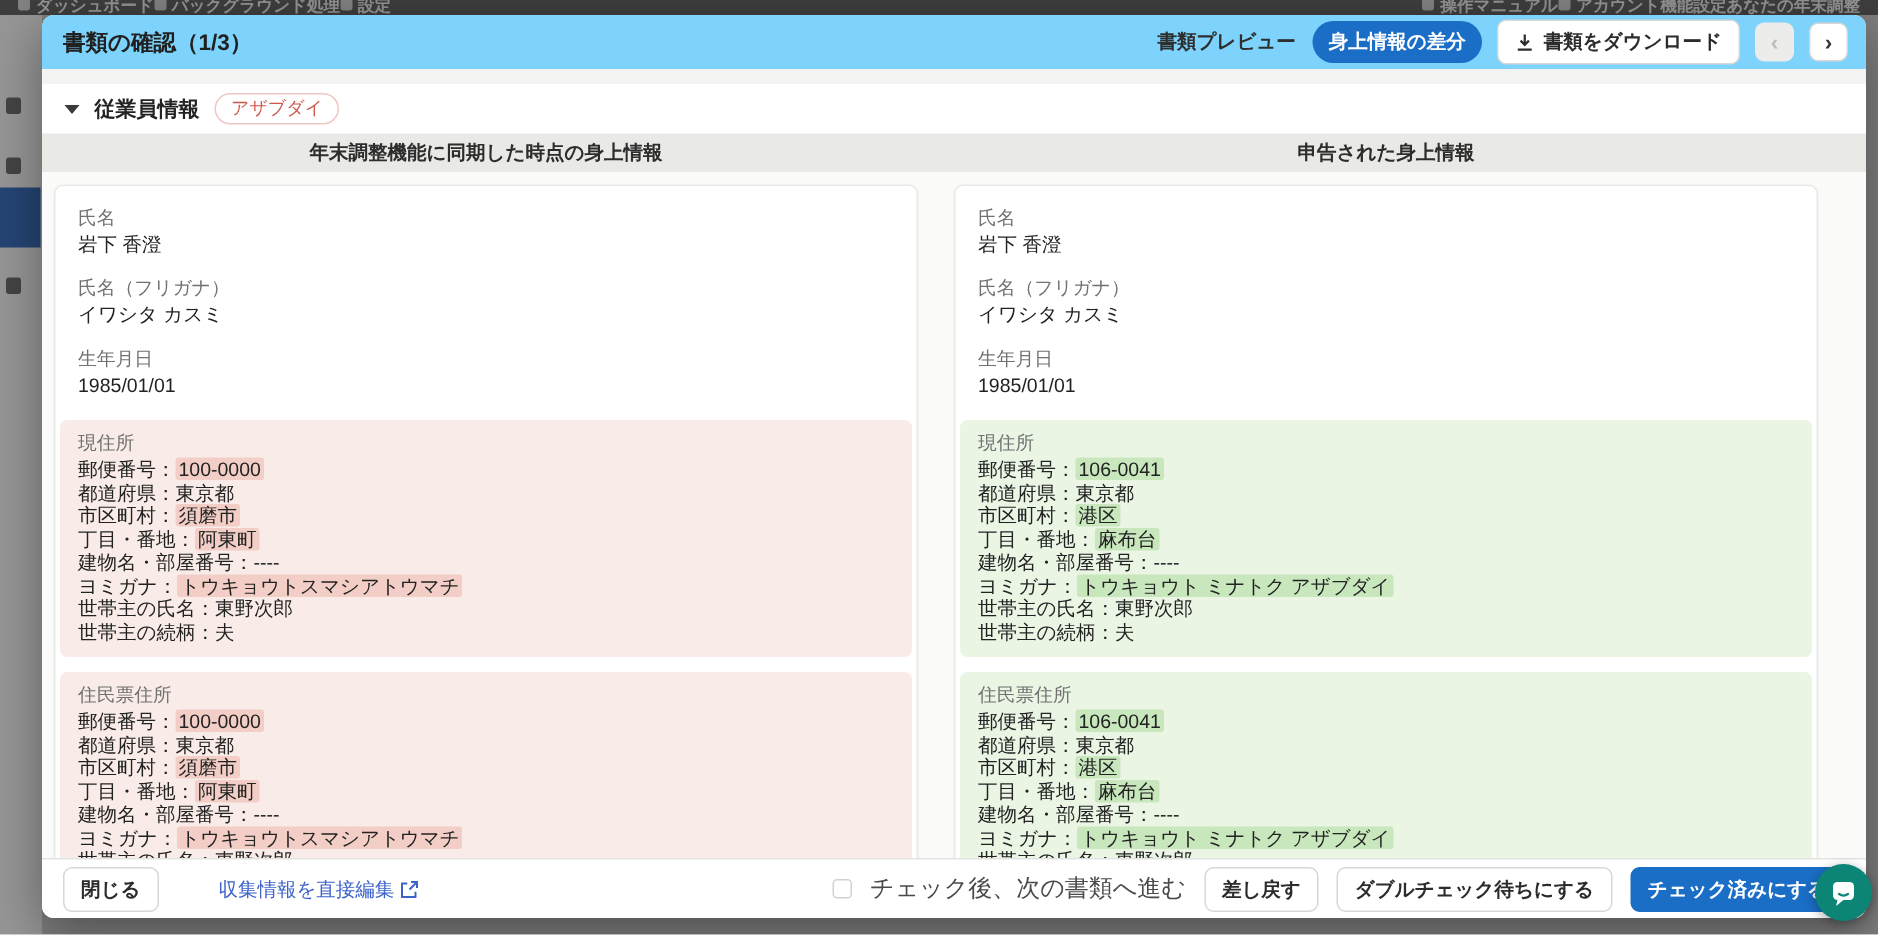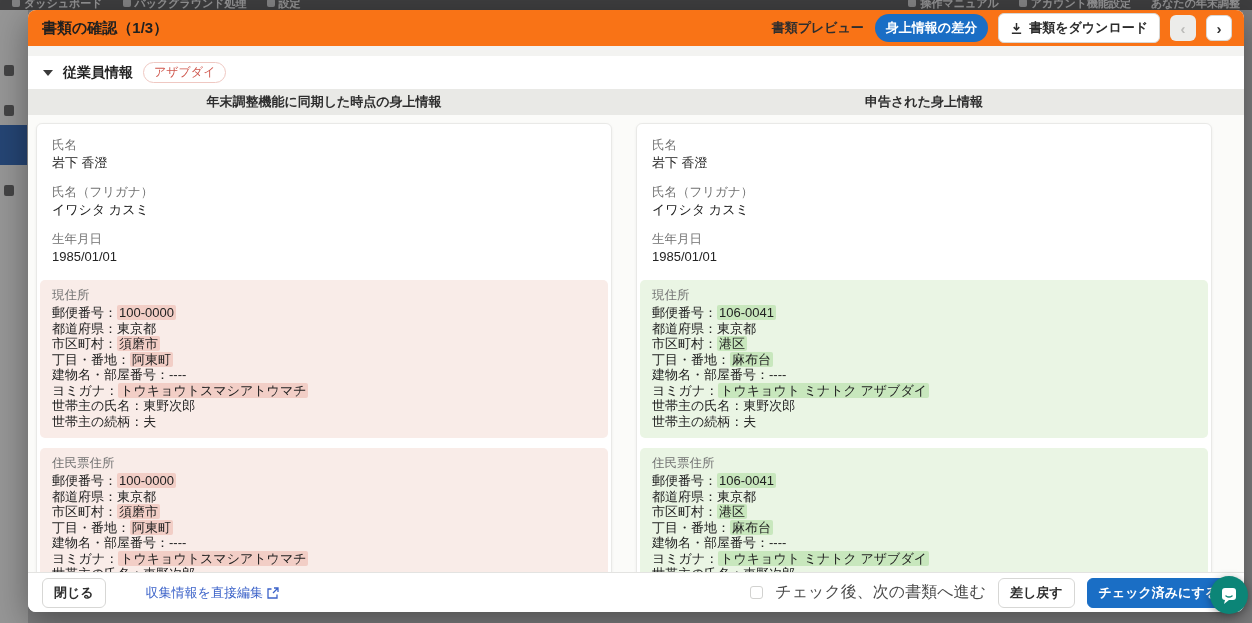--- a/index.html
+++ b/index.html
@@ -1,31 +1,31 @@
 <!DOCTYPE html>
 <html><head>
 <meta charset="utf-8">
 <style>
   * { margin:0; padding:0; box-sizing:border-box; }
   html,body { width:1252px; height:623px; overflow:hidden; }
   body { position:relative; background:#c9c9c8; font-family:"Liberation Sans","DejaVu Sans",sans-serif; color:#222; }
 
   
-  .topbar { position:absolute; top:0; left:0; right:0; height:10px; background:#5b5b5b; overflow:hidden; display:flex; gap:20px; padding:0 12px; color:#ececec; font-size:11px; white-space:nowrap; }
+  .topbar { position:absolute; top:0; left:0; right:0; height:10px; background:#5b5b5b; overflow:hidden; display:flex; padding:0 12px; color:#ececec; font-size:11px; white-space:nowrap; }
   .topbar-item { height:22px; margin-top:-8px; display:flex; align-items:center; gap:4px; font-weight:bold; }
   .topbar-ic { width:8px; height:8px; border-radius:2px; background:#cfcfcf; display:inline-block; }
   .topbar-spacer { margin-left:auto; }
   .sidebar { position:absolute; top:10px; left:0; width:28px; bottom:0; background:#f1f1ef; overflow:hidden; }
   .sb-mark { position:absolute; left:4px; width:10px; height:11px; background:#4c4c4c; border-radius:2px; opacity:.85; }
   .sb-active { position:absolute; top:115px; left:0; width:27px; height:40px; background:#2f66b5; }
   .overlay { position:absolute; inset:0; background:rgba(24,24,26,0.42); }
 
   
   .modal { position:absolute; left:28px; top:10px; width:1216px; height:602px; background:#fff; border-radius:8px; box-shadow:0 10px 34px rgba(0,0,0,.38); display:flex; flex-direction:column; overflow:hidden; }
-  .modal-header { flex:0 0 36px; display:flex; align-items:center; padding:0 12px 0 14px; background:#f97316; }
+  .modal-header { flex:0 0 36px; display:flex; align-items:center; padding:0 12px 0 14px; background:#7dd3fc; }
   .modal-title { font-size:15px; font-weight:bold; color:#202020; }
   .header-controls { margin-left:auto; display:flex; align-items:center; gap:10px; }
   .tabs { display:flex; align-items:center;text-align:right; }
   .tab { font-size:13px; font-weight:bold; color:#2e2e2e; padding:5px 11px; border-radius:15px; cursor:pointer; }
   .tab.active { background:#1a6ec5; color:#fff; }
   .btn { border:1px solid #d7d7d5; border-radius:6px; background:#fff; font-size:13px; font-weight:bold; color:#2c2c2c; padding:5px 11px; display:inline-flex; align-items:center; gap:6px; cursor:pointer; font-family:inherit; }
   .navbtn { width:26px; height:26px; border-radius:6px; display:flex; align-items:center; justify-content:center; font-size:15px; font-weight:bold; cursor:pointer; }
   .navbtn.disabled { background:#ececea; color:#bcbcba; }
   .navbtn.enabled { background:#fff; border:1px solid #d7d7d5; color:#333; }
 
@@ -225,20 +225,21 @@
       <span>収集情報を直接編集</span>
       <svg width="12" height="12" viewBox="0 0 12 12">
           <path d="M4.5 2H1v9h9V7.5" fill="none" stroke="#3c63c9" stroke-width="1.3"></path>
           <path d="M7 1h4v4M11 1 6 6" fill="none" stroke="#3c63c9" stroke-width="1.3"></path>
         </svg>
     </a>
     <div class="footer-right">
       <span class="checkbox"></span>
       <span class="advance-label">チェック後、次の書類へ進む</span>
       <button class="btn">差し戻す</button>
+      <button class="btn">ダブルチェック待ちにする</button>
       <button class="btn primary">チェック済みにする</button>
     </div>
   </div>
 
 </div>
 
 <div class="chat">
   <svg width="20" height="20" viewBox="0 0 20 20">
     <rect x="3" y="3" width="14" height="12" rx="3" fill="#ffffff"></rect>
     <path d="M6 15l-1 4 5-4z" fill="#ffffff"></path>

